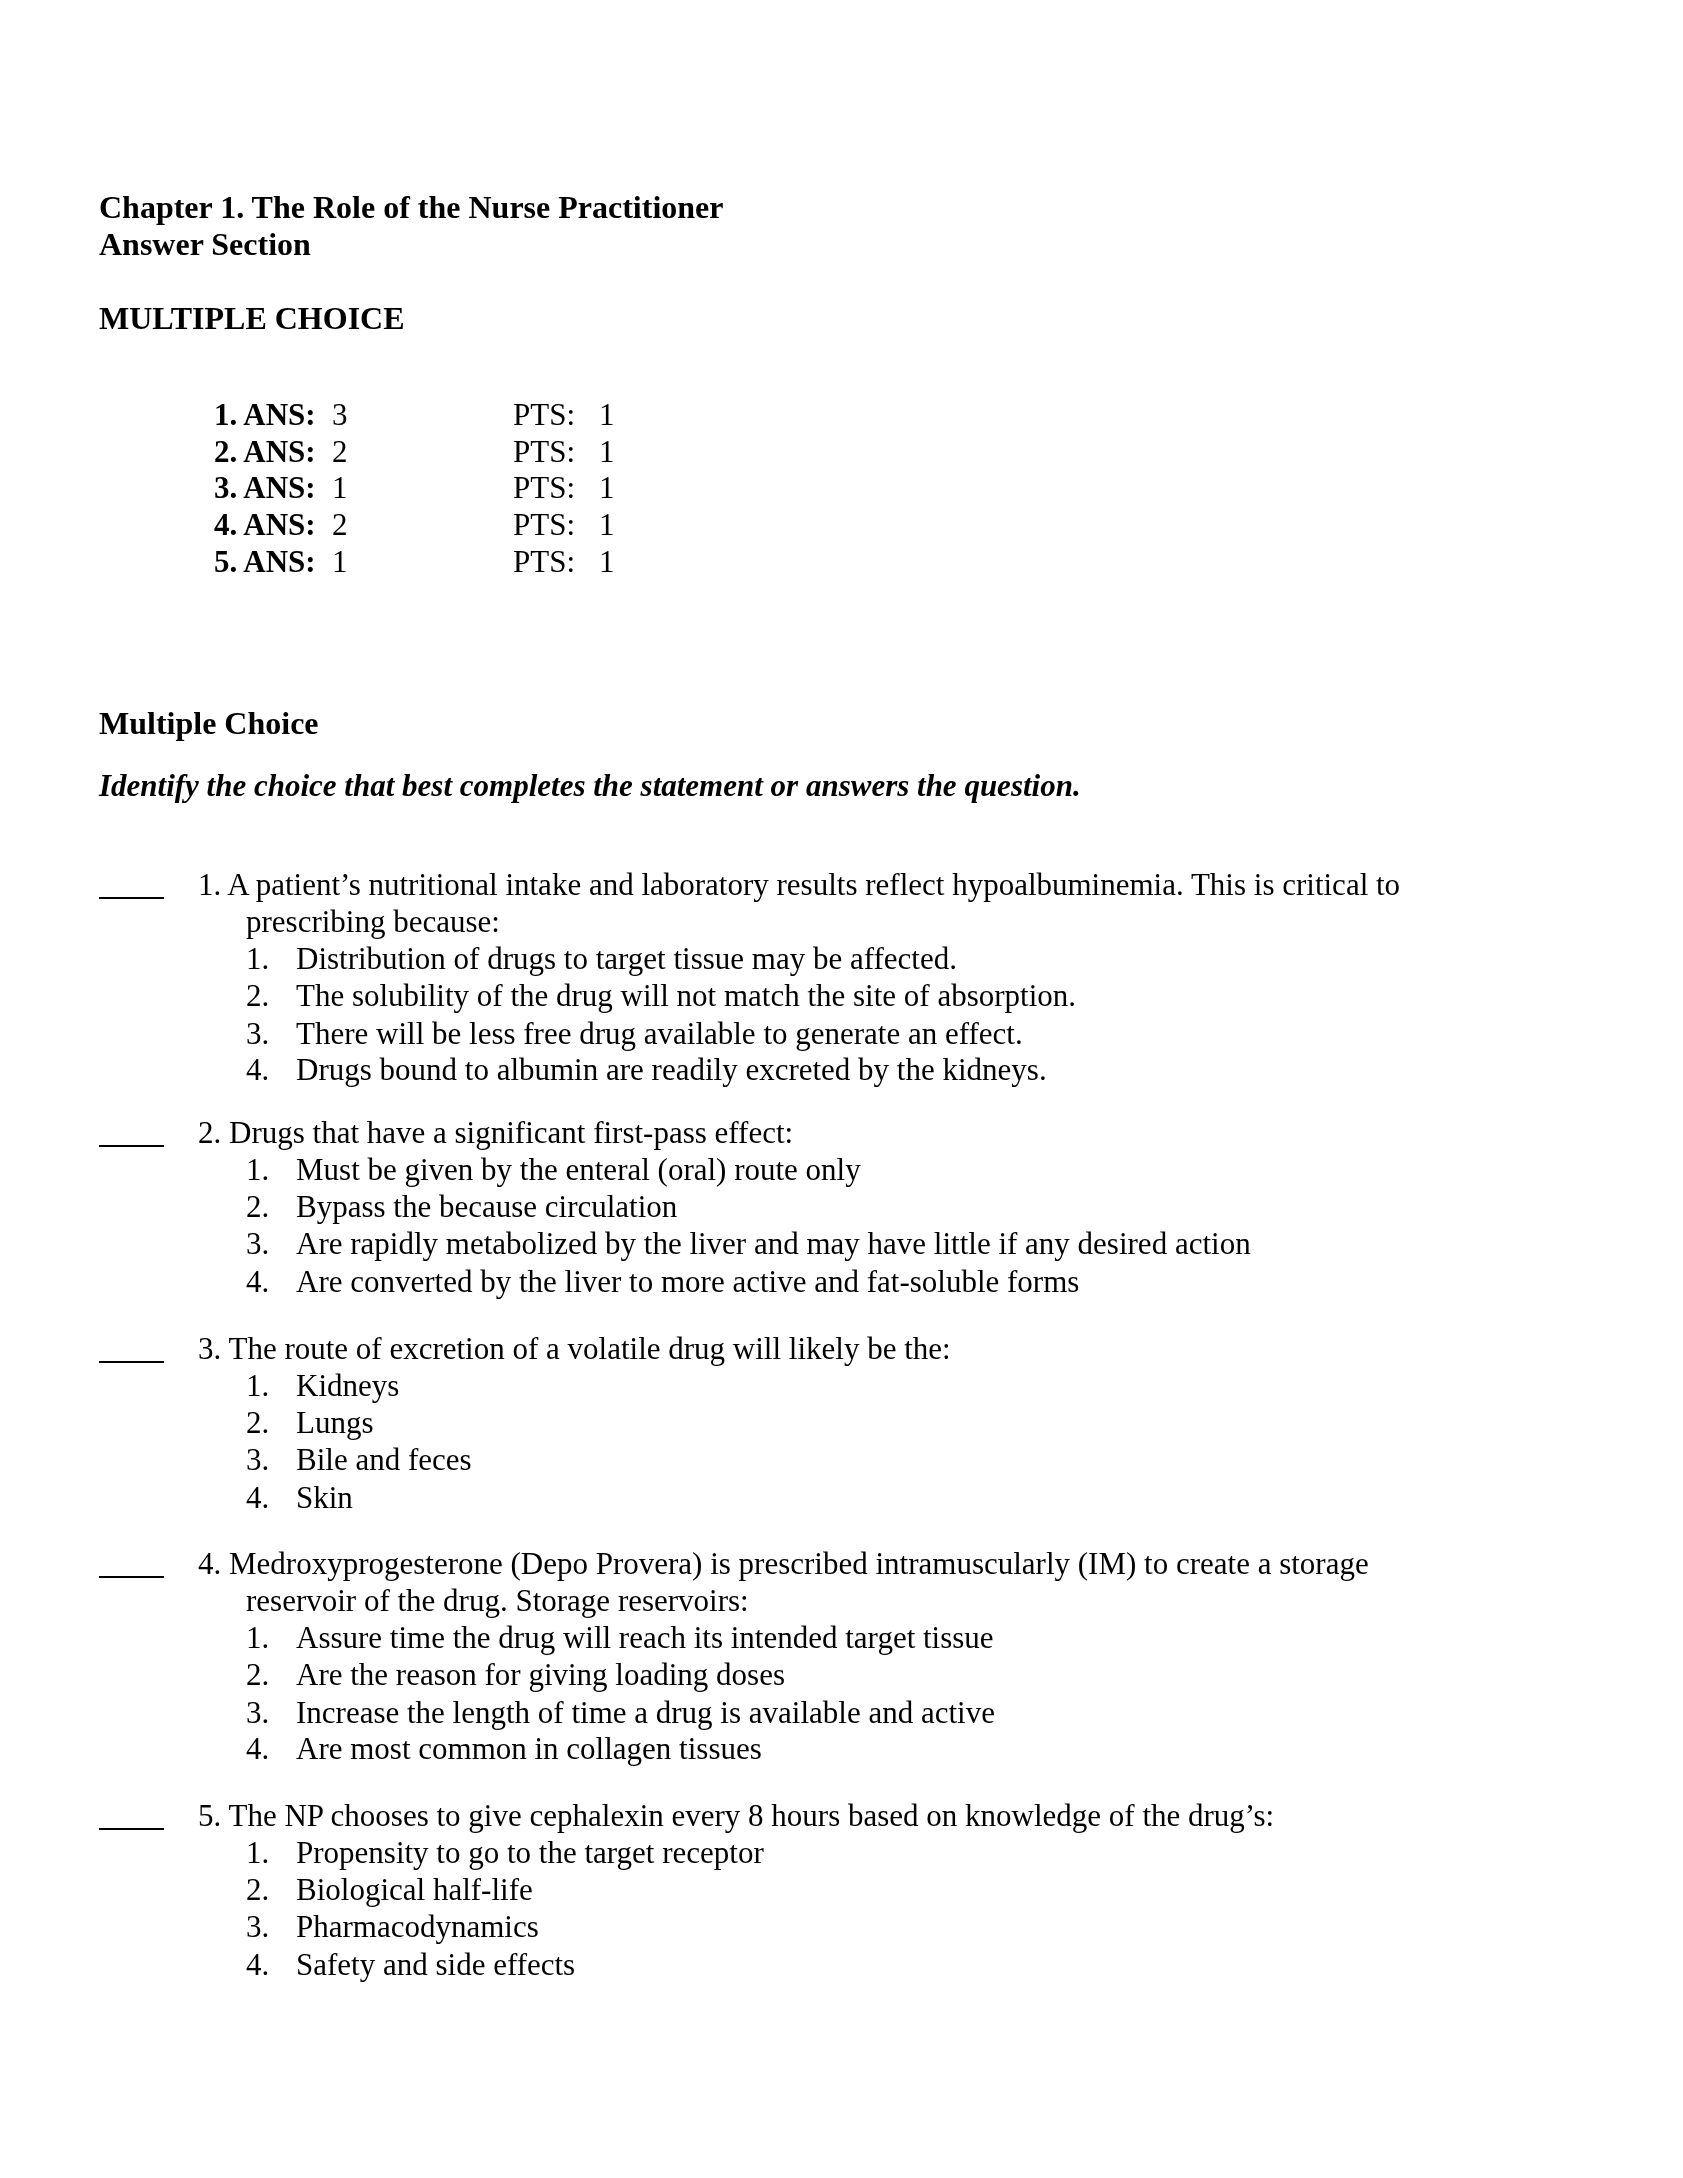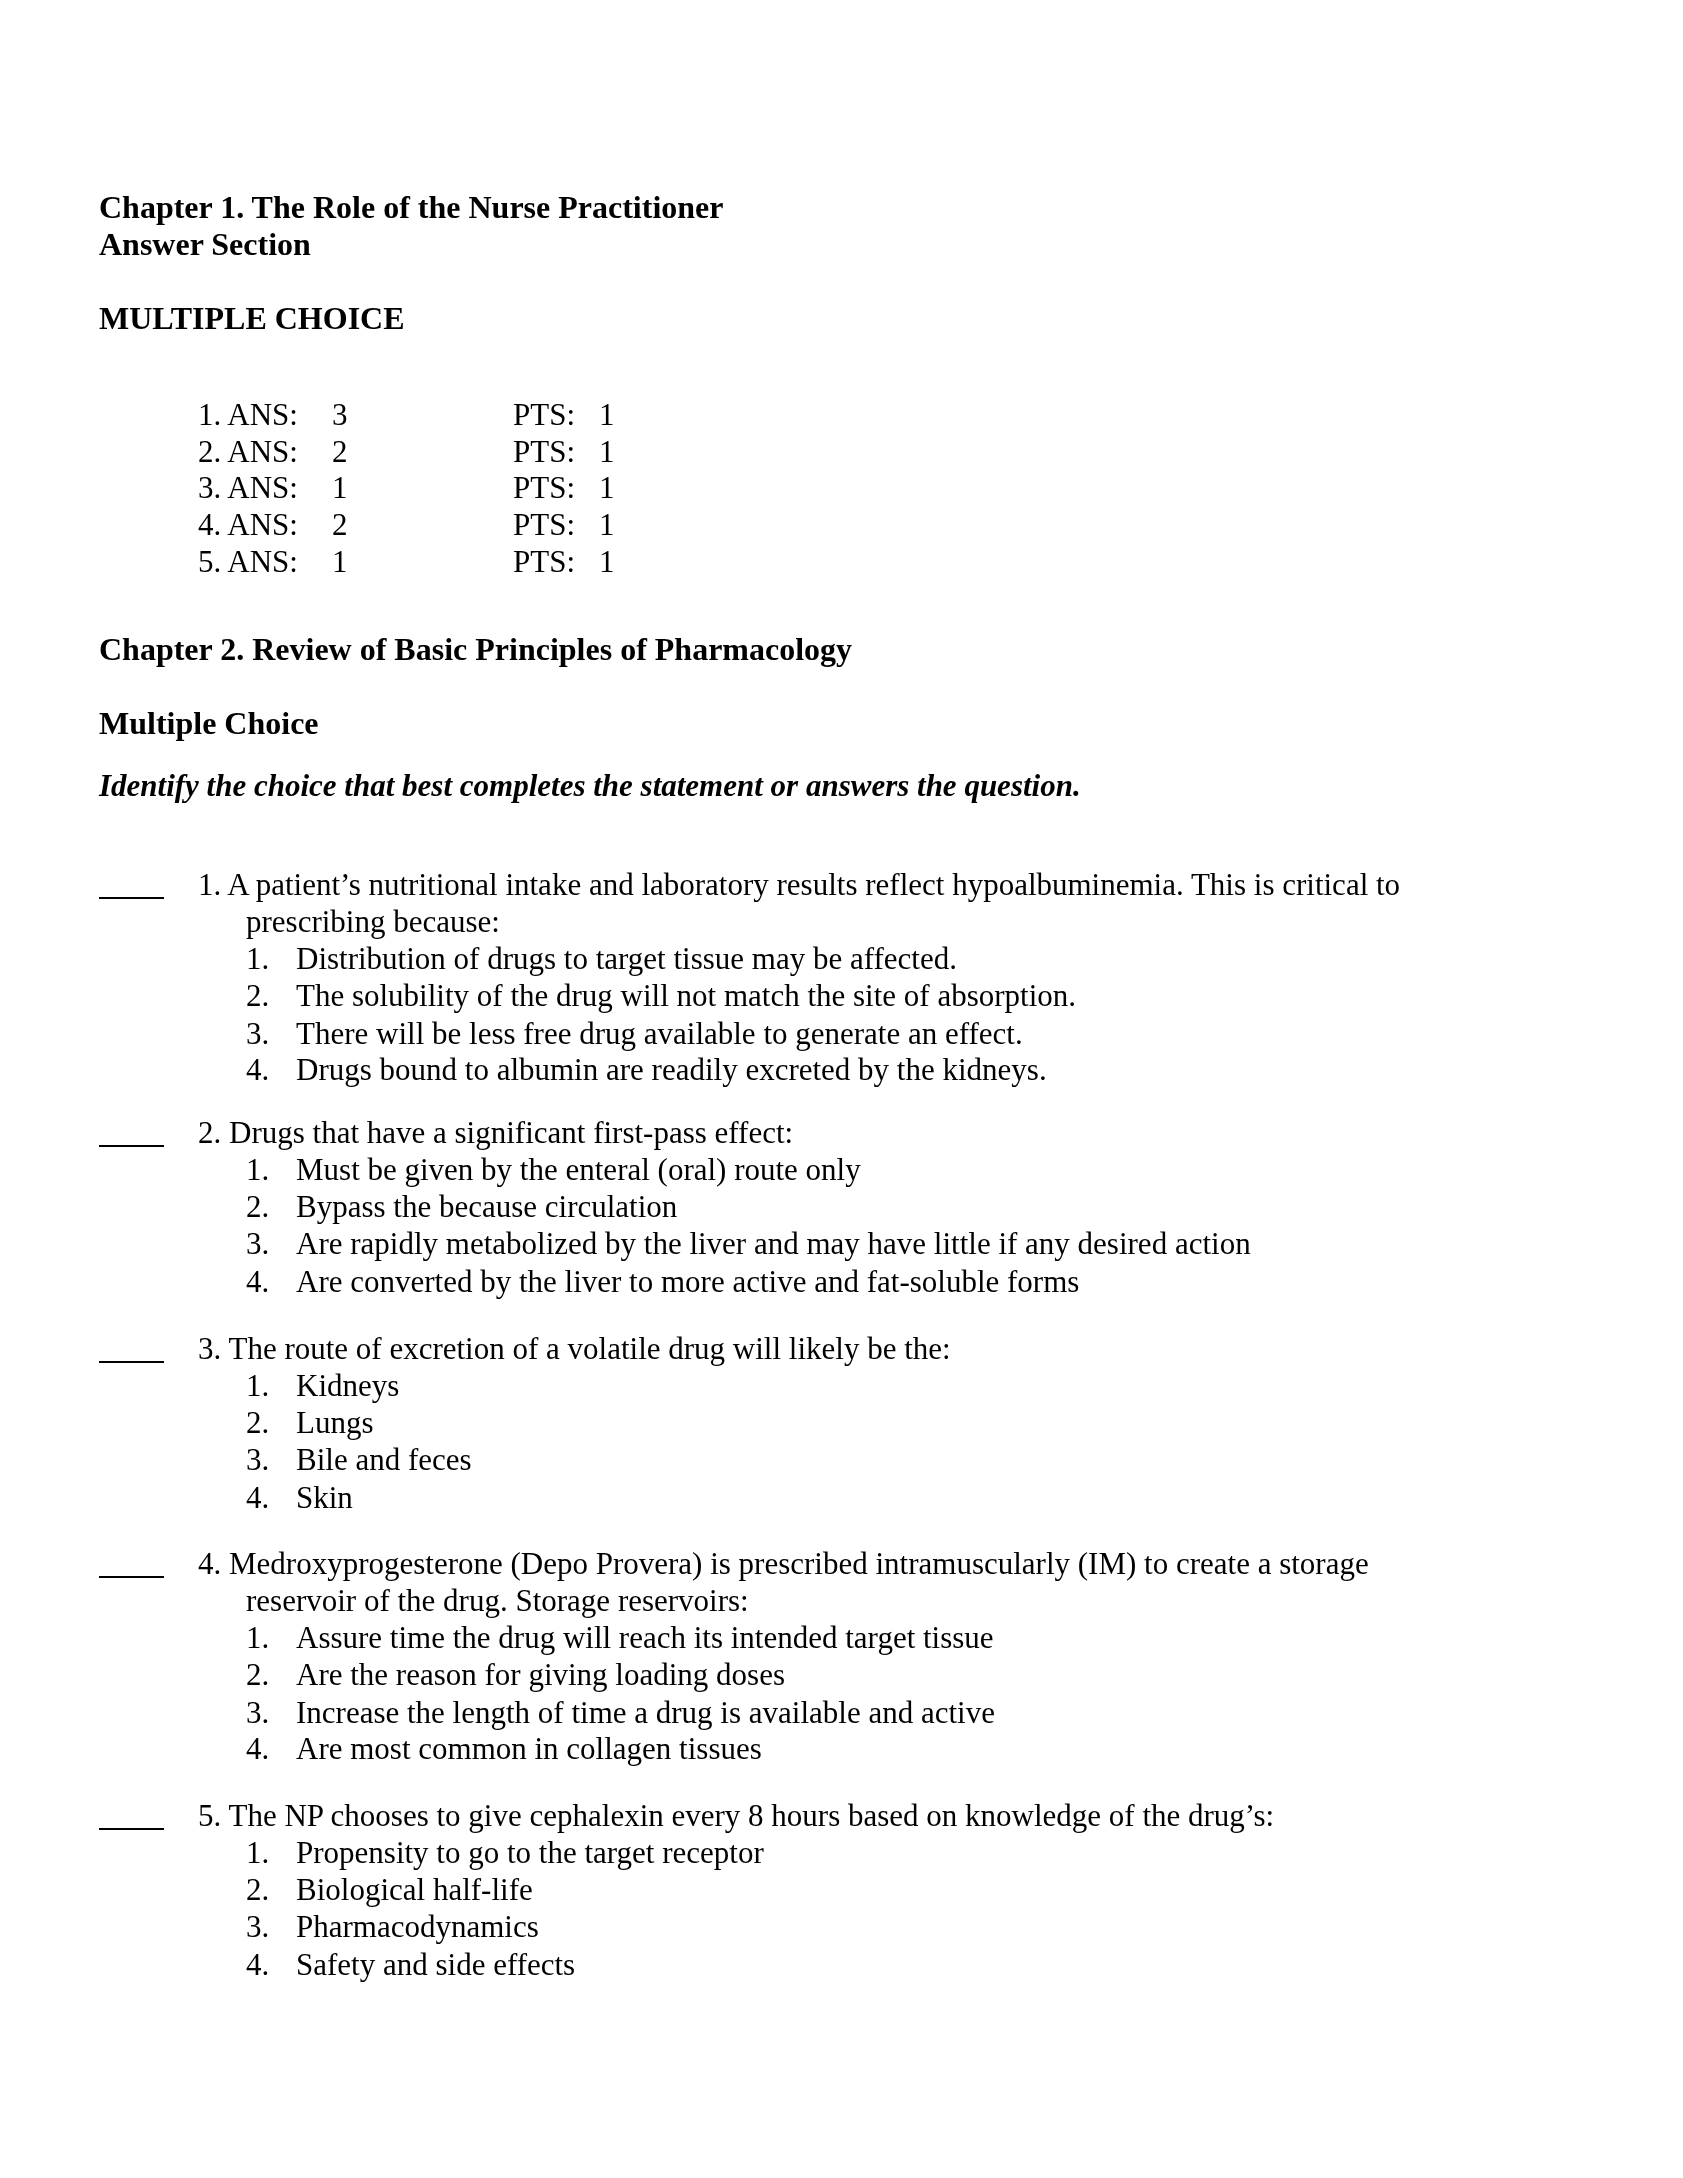--- a/index.html
+++ b/index.html
@@ -5,21 +5,21 @@
   html, body { margin: 0; padding: 0; background: #ffffff; }
   body {
     width: 1683px; height: 2178px; position: relative; overflow: hidden;
     font-family: "Liberation Serif", "DejaVu Serif", serif;
     color: #000000;
   }
   .page { position: absolute; left: 0; top: 0; width: 1683px; height: 2128px; }
   .h-bold { position: absolute; left: 99px; font-weight: bold; font-size: 32px; line-height: 38px; white-space: nowrap; }
   .instr { position: absolute; left: 99px; font-style: italic; font-size: 31px; line-height: 38px; white-space: nowrap; font-weight: bold; }
   .ans-row { position: absolute; left: 198px; font-size: 31px; line-height: 37px; white-space: nowrap; height: 37px; }
-  .ans-row .lbl { position: absolute; left: 0; }
+  .ans-row .lbl { position: absolute; left: 16px; font-weight: bold; }
   .ans-row .val { position: absolute; left: 134px; }
   .ans-row .pts-lbl { position: absolute; left: 315px; }
   .ans-row .pts-val { position: absolute; left: 401px; }
   .question { position: absolute; left: 0; width: 1683px; font-size: 31px; }
   .question .blank {
     position: absolute; left: 99px; width: 65px; height: 0;
     border-bottom: 2px solid #000000;
   }
   .question .stem { position: absolute; left: 198px; white-space: nowrap; line-height: 38px; }
   .question .stem-cont { position: absolute; left: 246px; white-space: nowrap; line-height: 38px; }
@@ -62,21 +62,20 @@
       <span class="pts-val">1</span>
     </div>
     <div class="ans-row" style="top:543px;">
       <span class="lbl">5. ANS:</span>
       <span class="val">1</span>
       <span class="pts-lbl">PTS:</span>
       <span class="pts-val">1</span>
     </div>
   </div>
 
-  <div class="h-bold" style="top:630px;">Chapter 2. Review of Basic Principles of Pharmacology</div>
   <div class="h-bold" style="top:704px;">Multiple Choice</div>
   <div class="instr" style="top:767px;">Identify the choice that best completes the statement or answers the question.</div>
 
   <div class="question" style="top:866px;">
     <div class="blank" style="top:31px;"></div>
     <div class="stem" style="top:0;">1. A patient’s nutritional intake and laboratory results reflect hypoalbuminemia. This is critical to</div>
     <div class="stem-cont" style="top:37px;">prescribing because:</div>
     <div class="opt" style="top:74px;">
       <span class="onum">1.</span>
       <span class="otext">Distribution of drugs to target tissue may be affected.</span>

